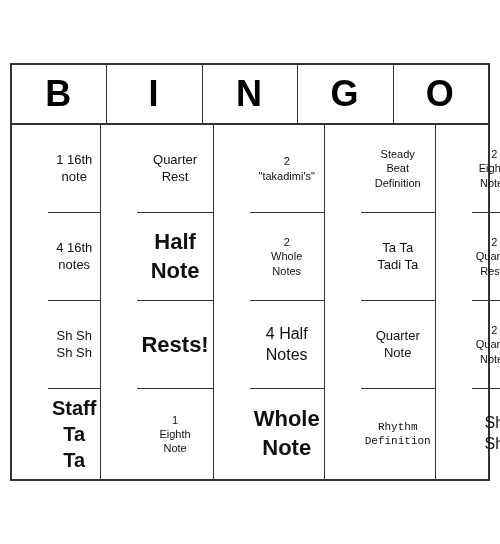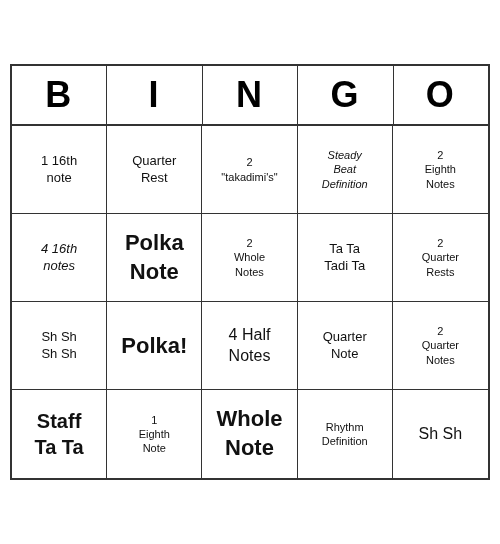--- a/index.html
+++ b/index.html
@@ -50,20 +50,21 @@
     .bingo-cell {
       border-right: 1px solid #333;
       border-bottom: 1px solid #333;
       min-height: 88px;
       display: flex;
       align-items: center;
       justify-content: center;
       text-align: center;
       padding: 6px 4px;
       position: relative;
+      margin-left: 36px;
     }
 
     .bingo-cell:nth-child(5n) {
       border-right: none;
     }
 
     .bingo-cell:nth-last-child(-n+5) {
       border-bottom: none;
     }
 
@@ -115,35 +116,35 @@
       </div>
       <div class="bingo-cell">
         <span class="cell-text" style="white-space: pre-line;">Quarter
 Rest</span>
       </div>
       <div class="bingo-cell">
         <span class="cell-text small" style="white-space: pre-line;">2
 "takadimi's"</span>
       </div>
       <div class="bingo-cell">
-        <span class="cell-text small" style="white-space: pre-line; font-style: italic;">Steady
+        <span class="cell-text small" style="white-space: pre-line;">Steady
 Beat
 Definition</span>
       </div>
       <div class="bingo-cell">
         <span class="cell-text small" style="white-space: pre-line;">2
 Eighth
 Notes</span>
       </div>
       <div class="bingo-cell">
-        <span class="cell-text" style="white-space: pre-line; font-style: italic;">4 16th
+        <span class="cell-text" style="white-space: pre-line;">4 16th
 notes</span>
       </div>
       <div class="bingo-cell">
-        <span class="cell-text large" style="white-space: pre-line;">Polka
+        <span class="cell-text large" style="white-space: pre-line;">Half
 Note</span>
       </div>
       <div class="bingo-cell">
         <span class="cell-text small" style="white-space: pre-line;">2
 Whole
 Notes</span>
       </div>
       <div class="bingo-cell">
         <span class="cell-text" style="white-space: pre-line;">Ta Ta
 Tadi Ta</span>
@@ -151,21 +152,21 @@
       <div class="bingo-cell">
         <span class="cell-text small" style="white-space: pre-line;">2
 Quarter
 Rests</span>
       </div>
       <div class="bingo-cell">
         <span class="cell-text" style="white-space: pre-line;">Sh Sh
 Sh Sh</span>
       </div>
       <div class="bingo-cell">
-        <span class="free-cell" style="white-space: pre-line;">Polka!</span>
+        <span class="free-cell" style="white-space: pre-line;">Rests!</span>
       </div>
       <div class="bingo-cell">
         <span class="cell-text medium" style="white-space: pre-line;">4 Half
 Notes</span>
       </div>
       <div class="bingo-cell">
         <span class="cell-text" style="white-space: pre-line;">Quarter
 Note</span>
       </div>
       <div class="bingo-cell">
@@ -180,20 +181,20 @@
       <div class="bingo-cell">
         <span class="cell-text small" style="white-space: pre-line;">1
 Eighth
 Note</span>
       </div>
       <div class="bingo-cell">
         <span class="cell-text large" style="white-space: pre-line;">Whole
 Note</span>
       </div>
       <div class="bingo-cell">
-        <span class="cell-text small" style="white-space: pre-line;">Rhythm
+        <span class="cell-text small" style="white-space: pre-line; font-family: Liberation Mono, monospace;">Rhythm
 Definition</span>
       </div>
       <div class="bingo-cell">
         <span class="cell-text medium" style="white-space: pre-line;">Sh Sh</span>
       </div>
     </div>
 </div>
 
 </body></html>

